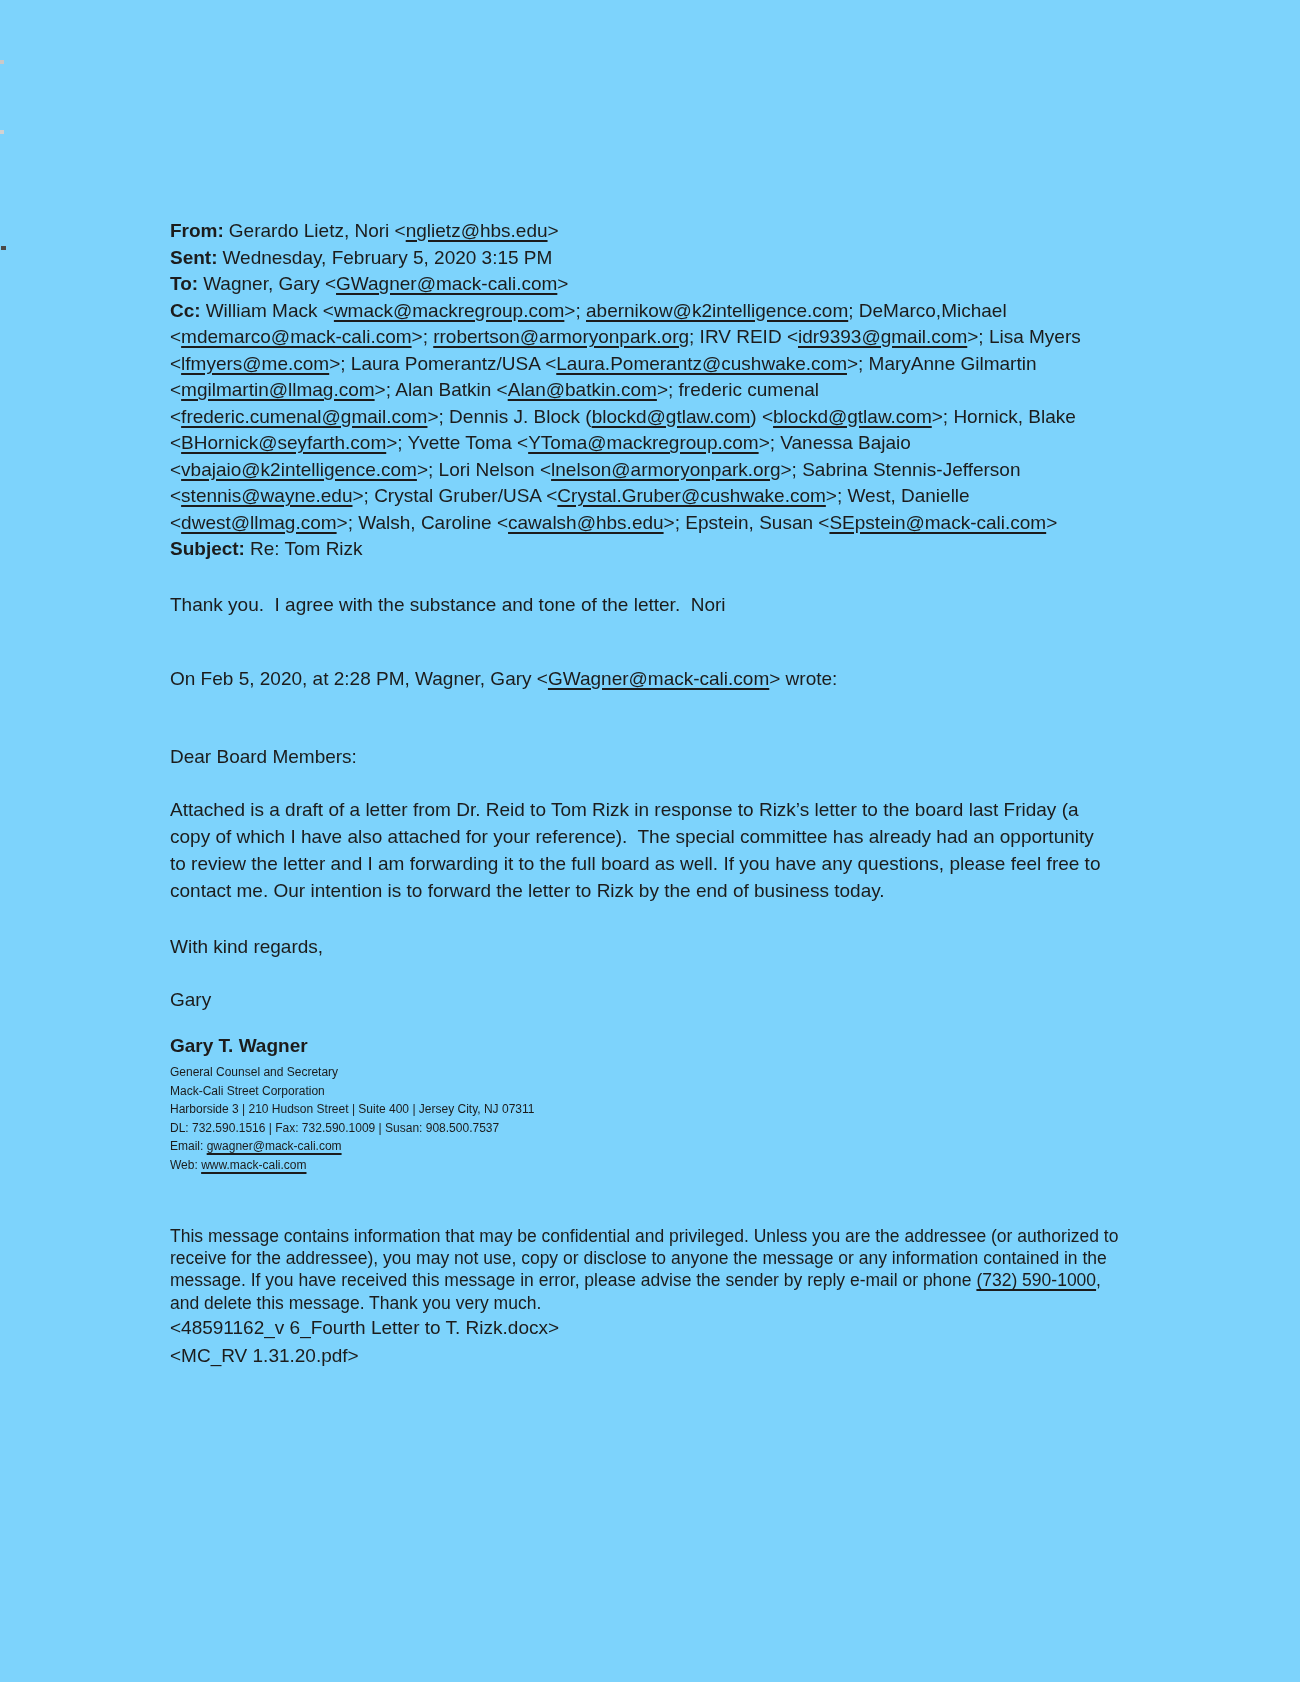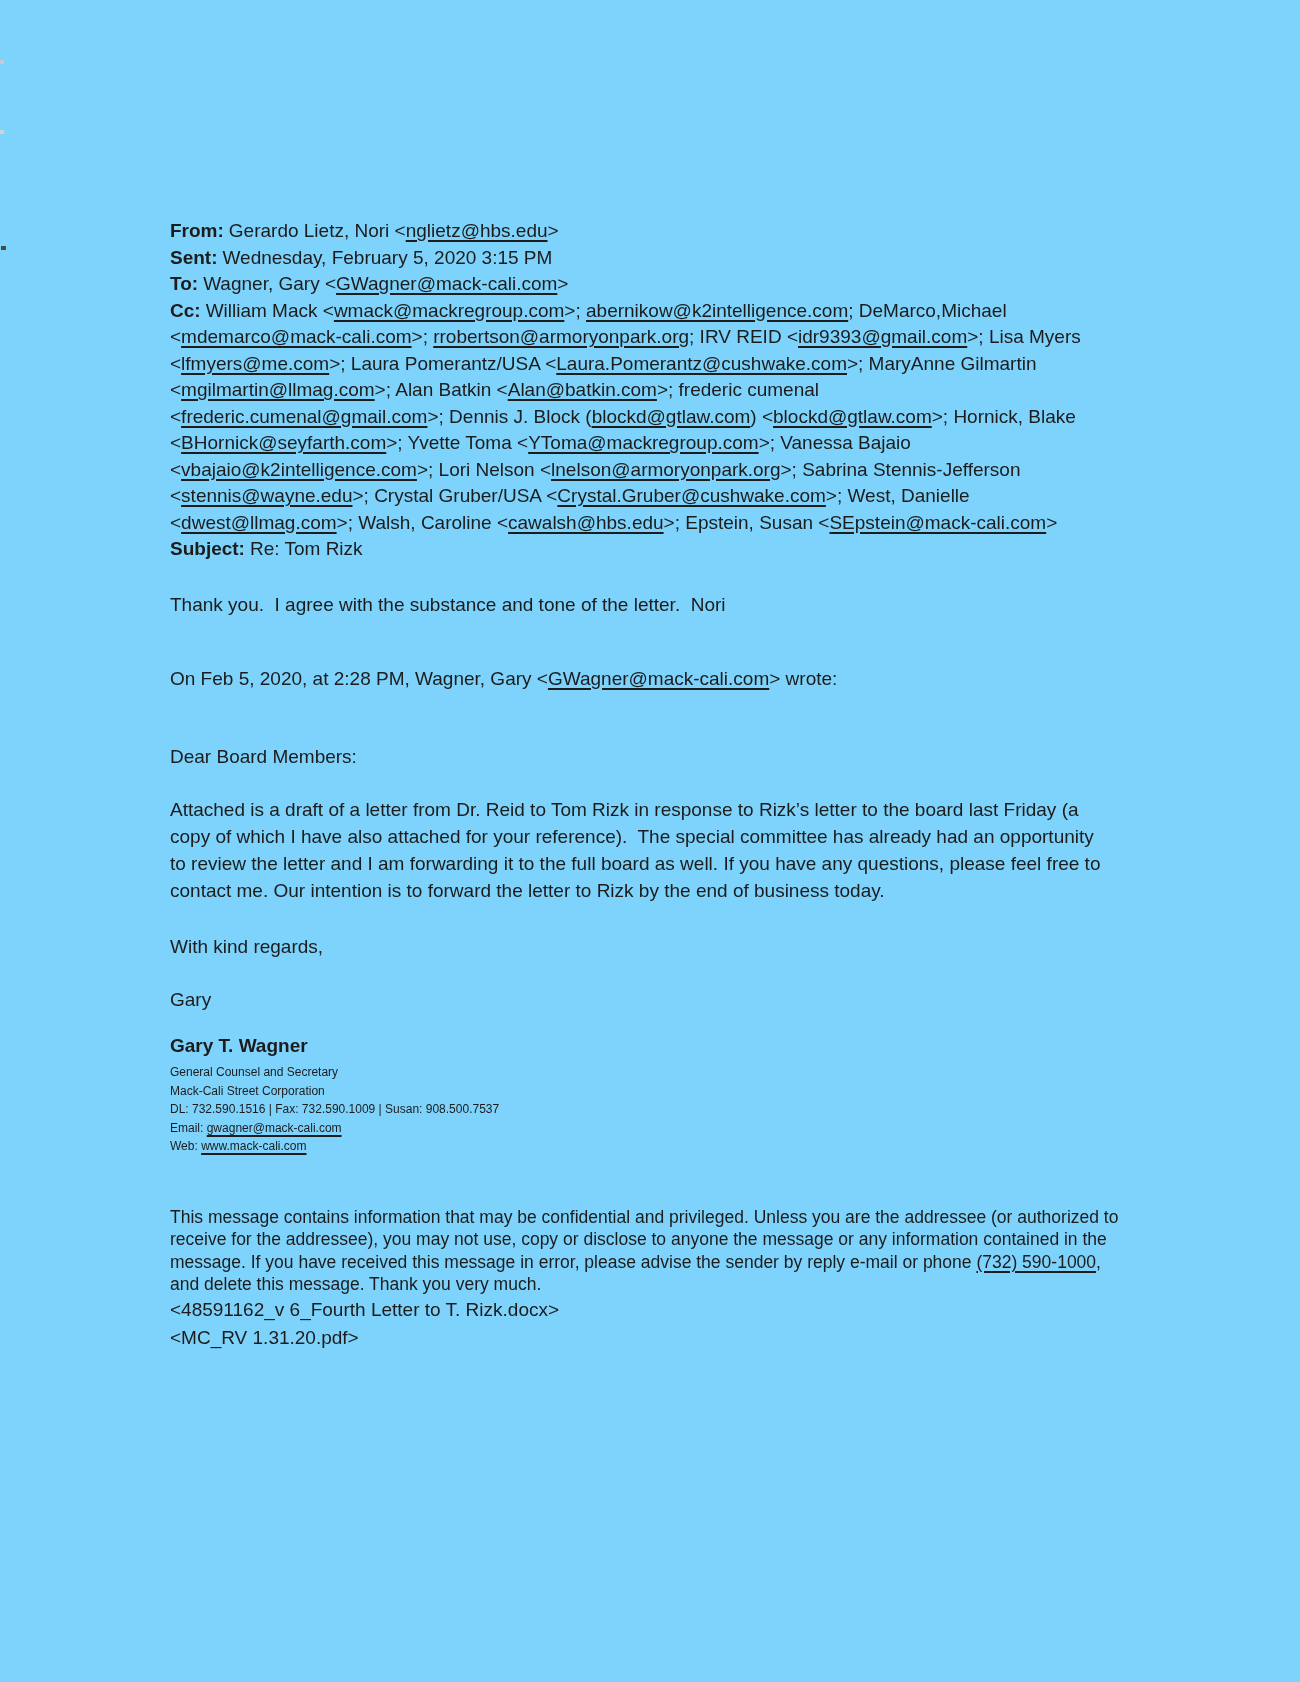--- a/index.html
+++ b/index.html
@@ -89,20 +89,21 @@
 
     <p class="body-text par">Attached is a draft of a letter from Dr. Reid to Tom Rizk in response to Rizk’s letter to the board last Friday (a copy of which I have also attached for your reference).  The special committee has already had an opportunity to review the letter and I am forwarding it to the full board as well. If you have any questions, please feel free to contact me. Our intention is to forward the letter to Rizk by the end of business today.</p>
 
     <p class="body-text closing">With kind regards,</p>
 
     <p class="body-text signoff">Gary</p>
 
     <p class="sig-name">Gary T. Wagner</p>
     <p class="sig-line sig-first">General Counsel and Secretary</p>
     <p class="sig-line">Mack-Cali Street Corporation</p>
+    <p class="sig-line">Harborside 3 | 210 Hudson Street | Suite 400 | Jersey City, NJ 07311</p>
     <p class="sig-line">DL: 732.590.1516 | Fax: 732.590.1009 | Susan: 908.500.7537</p>
     <p class="sig-line"><span>Email: </span><span class="lnk">gwagner@mack-cali.com</span></p>
     <p class="sig-line"><span>Web: </span><span class="lnk">www.mack-cali.com</span></p>
 
     <p class="disclaimer"><span>This message contains information that may be confidential and privileged. Unless you are the addressee (or authorized to receive for the addressee), you may not use, copy or disclose to anyone the message or any information contained in the message. If you have received this message in error, please advise the sender by reply e-mail or phone </span><span class="lnk">(732) 590-1000</span><span>, and delete this message. Thank you very much.</span></p>
 
     <p class="att">&lt;48591162_v 6_Fourth Letter to T. Rizk.docx&gt;</p>
     <p class="att att2">&lt;MC_RV 1.31.20.pdf&gt;</p>
 
   </div>

